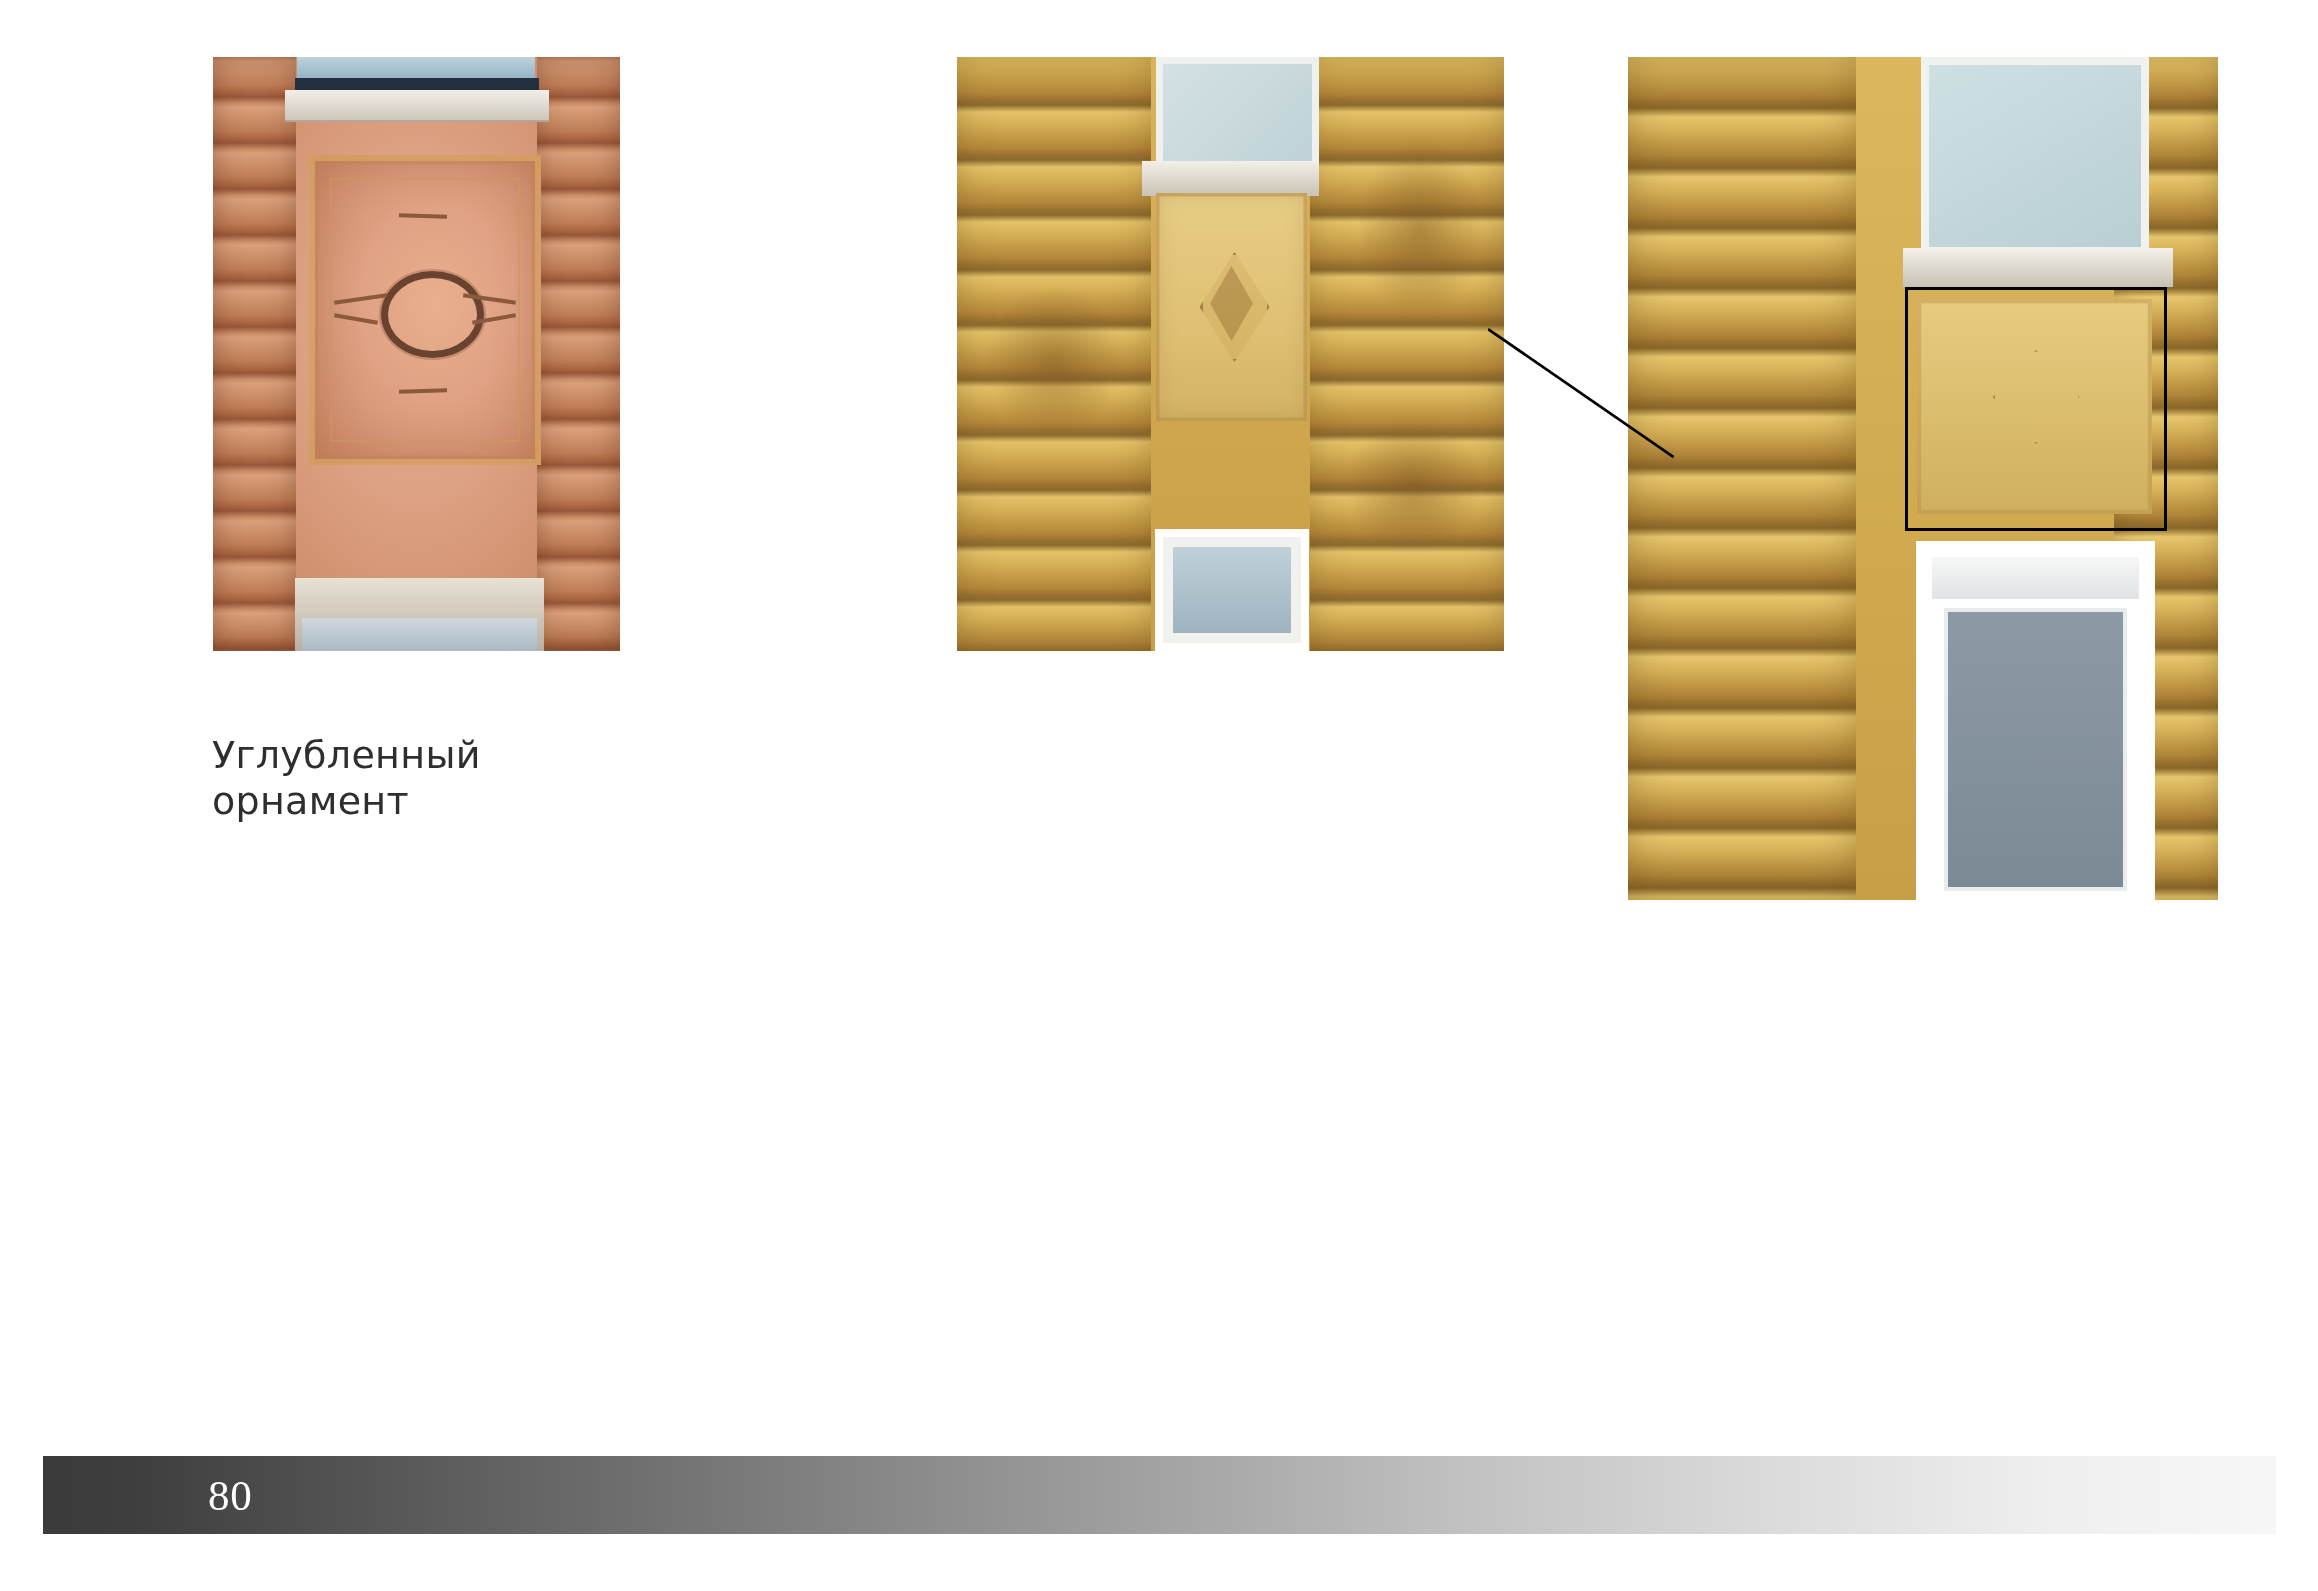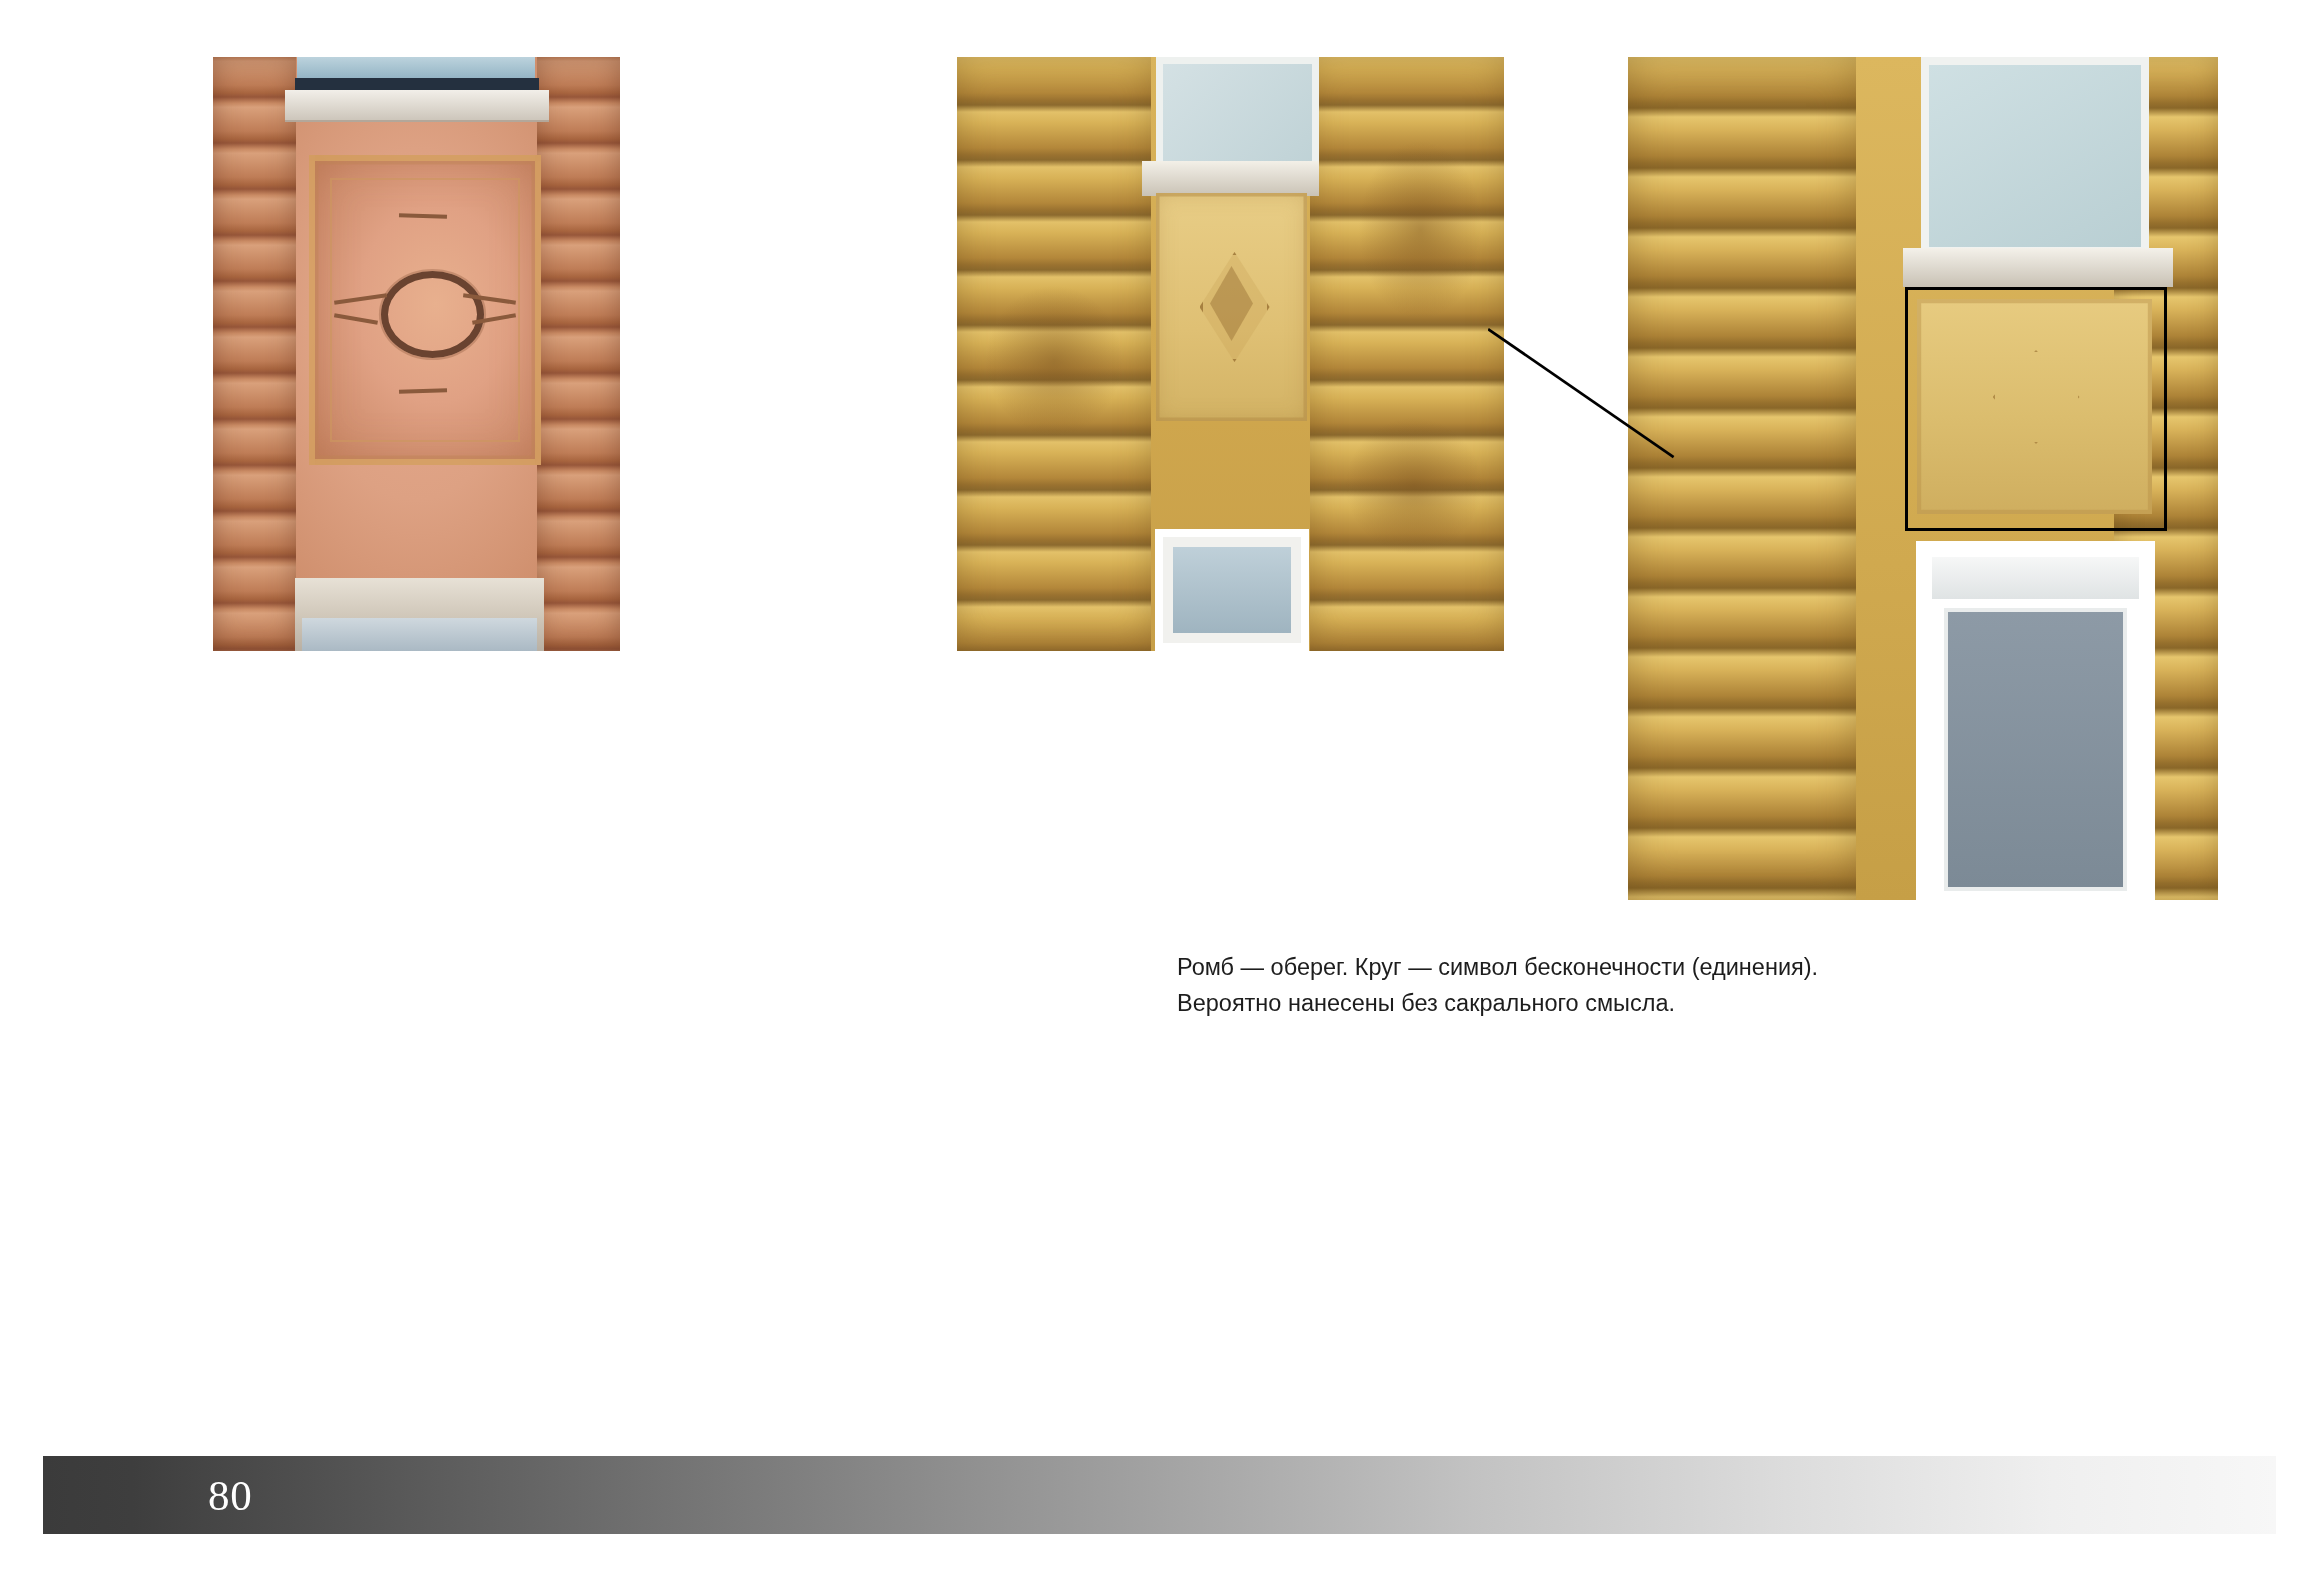--- a/index.html
+++ b/index.html
@@ -363,21 +363,23 @@
       <div class="glass"></div>
     </div>
 
     <div class="highlight-box"></div>
   </div>
 
   <svg id="leader" viewBox="0 0 280 260" xmlns="http://www.w3.org/2000/svg">
     <line x1="0" y1="55" x2="268" y2="240" stroke="#000000" stroke-width="4"></line>
   </svg>
 
-
-  <div class="caption">Ромб — оберег. Круг — символ бесконечности (единения).
-Вероятно нанесены без сакрального смысла.</div>
+  <div class="title">
+    <div>Углубленный</div>
+    <div>орнамент</div>
+  </div>
+
 
   <div class="footer"></div>
   <div class="page-number">80</div>
 
 </div>
 
 
 </body></html>

